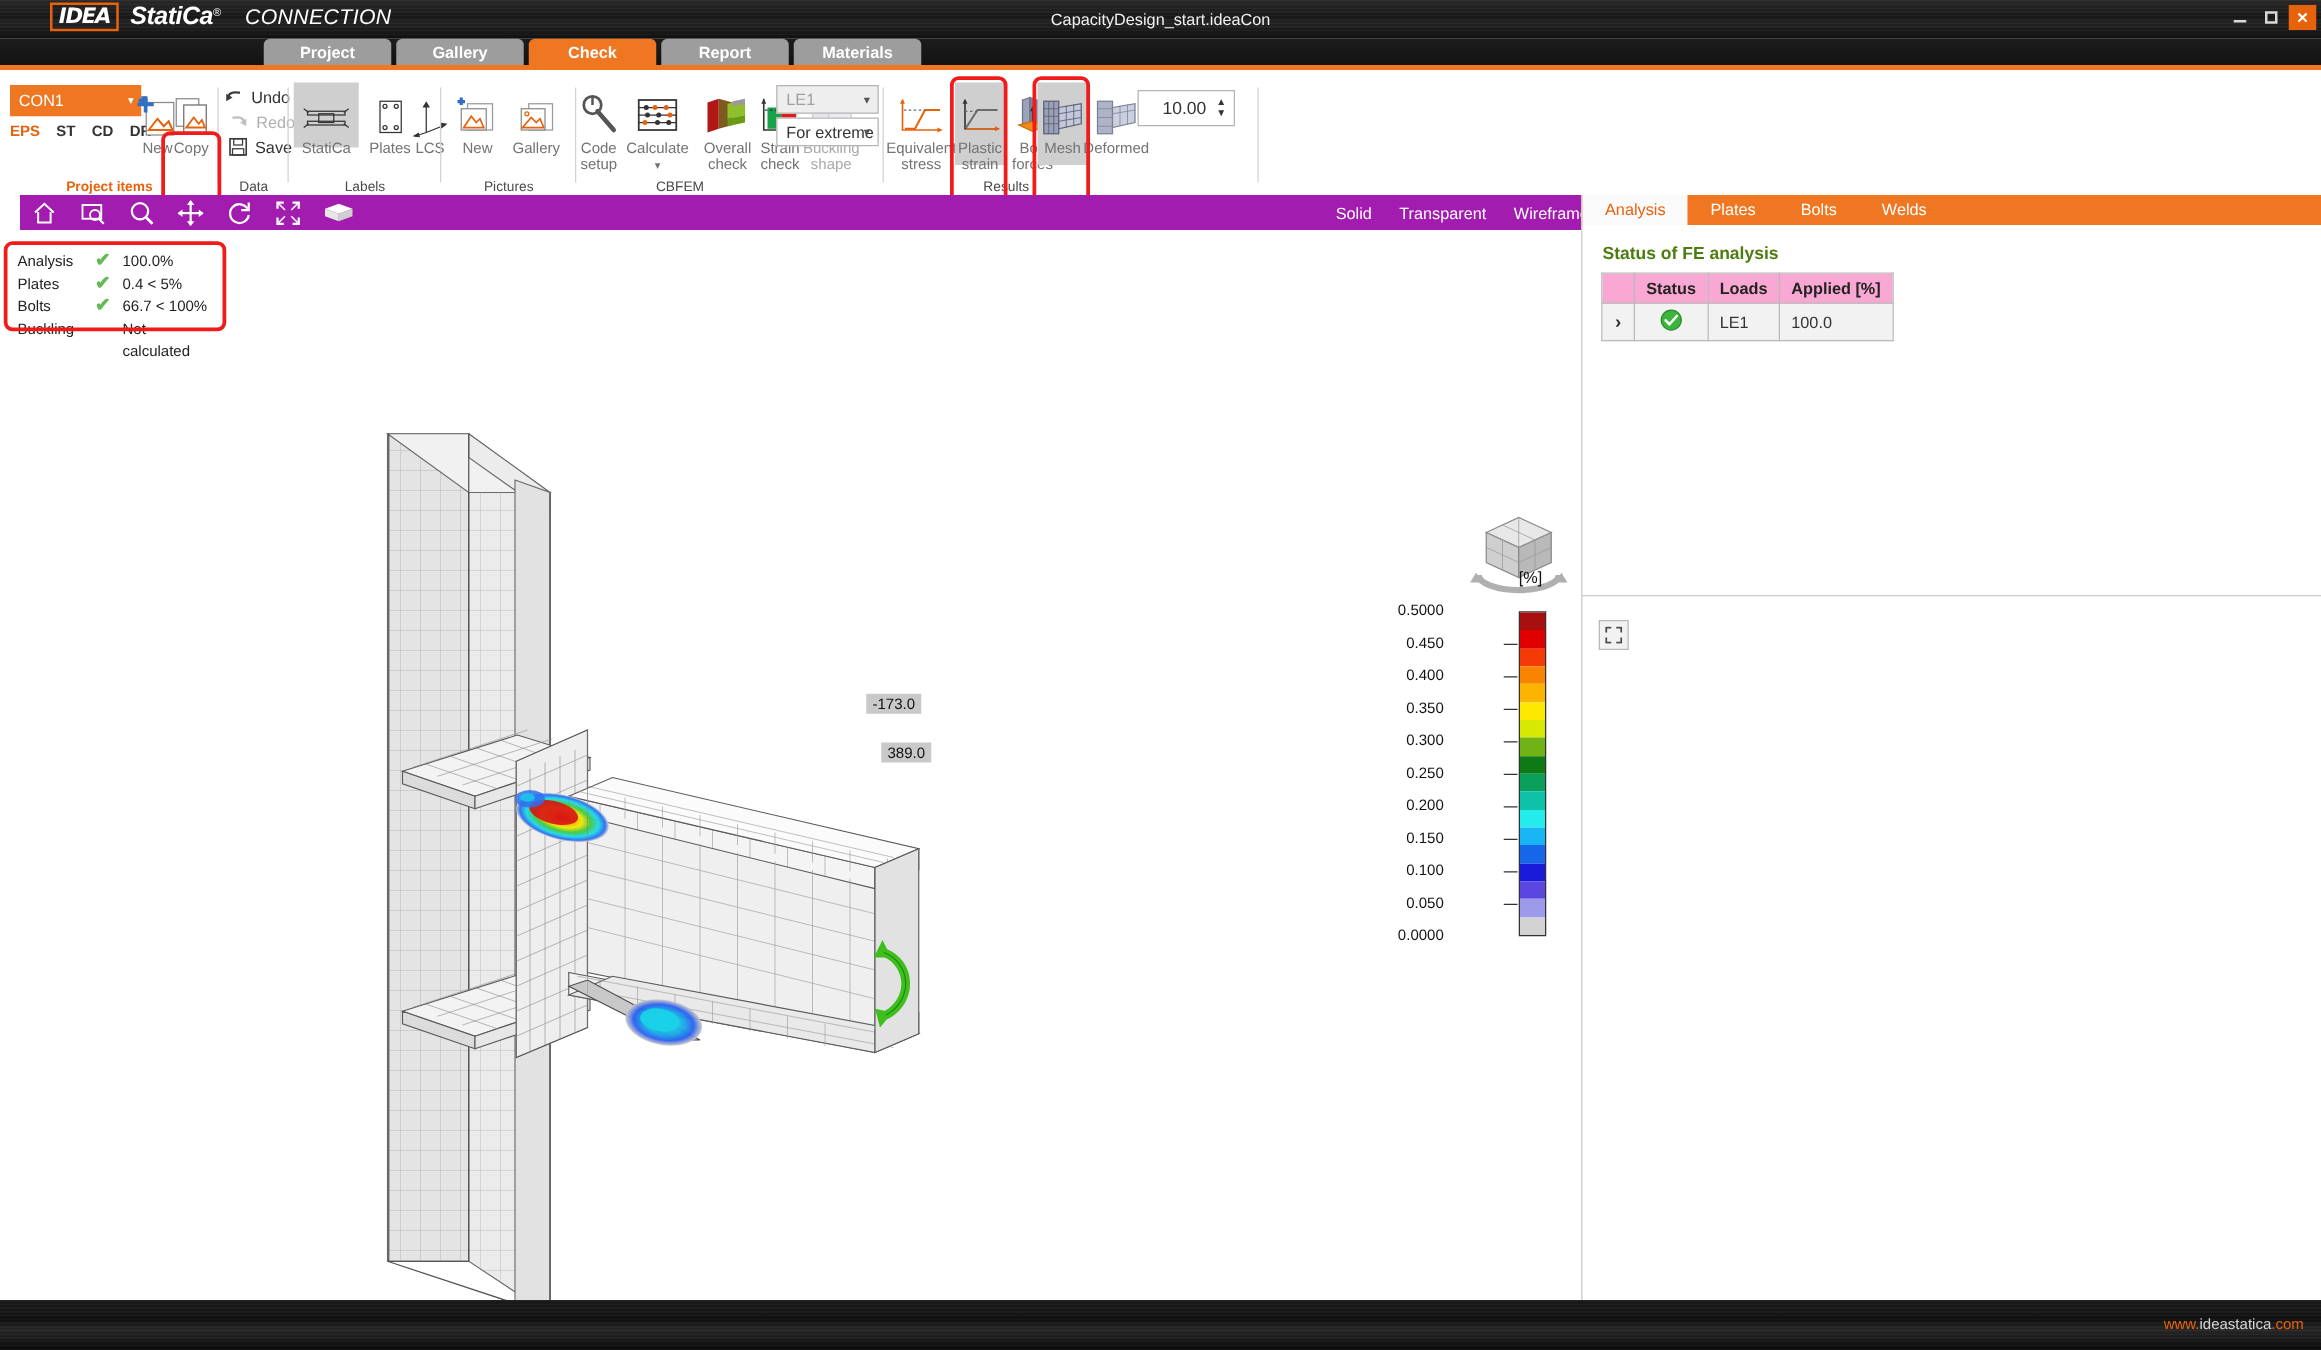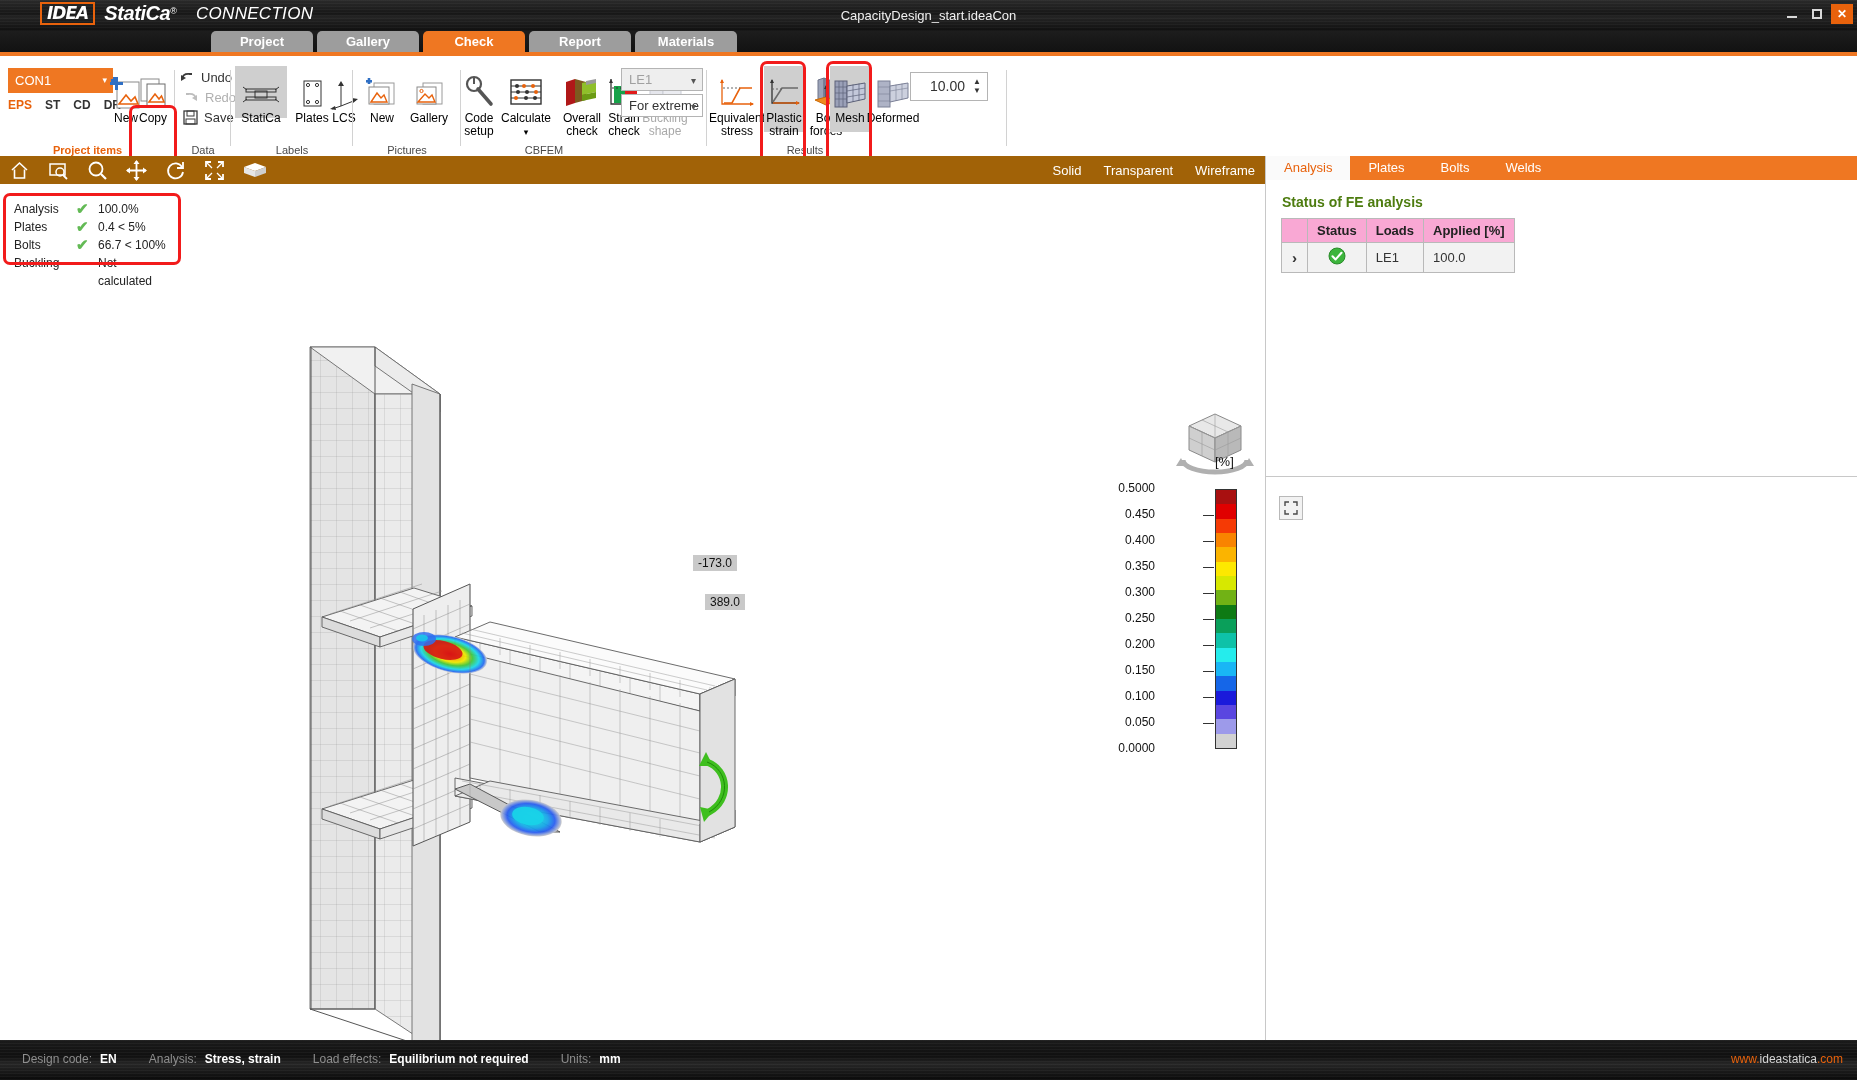--- a/index.html
+++ b/index.html
@@ -83,21 +83,21 @@
   }
   .combo .carat{ position:absolute; right:6px; top:0; font-size:9px; }
   .epsrow{ position:absolute; left:8px; top:36px; display:flex; gap:13px; font-size:12px; font-weight:bold;}
   .epsrow .on{ color:#e8620c; }
   .epsrow .off{ color:#333; }
 
   .bigbtn{
     position:absolute; width:42px; text-align:center; top:4px;
   }
   .bigbtn .ic{ height:44px; display:flex; align-items:flex-end; justify-content:center; }
-  .bigbtn .lb{ font-size:12px; color:#000000; line-height:13px; margin-top:2px;}
+  .bigbtn .lb{ font-size:12px; color:#737373; line-height:13px; margin-top:2px;}
   .bigbtn.wide{ width:56px; }
   .bigbtn.disabled .lb{ color:#a9a9a9; }
 
   .smallrow{
     position:absolute; display:flex; align-items:center; gap:6px; font-size:13px; color:#333;
   }
   .smallrow.dis{ color:#b0b0b0; }
 
   .selbox{ position:absolute; background:#cfcfcf; }
 
@@ -113,21 +113,21 @@
   .field .dcarat{ position:absolute; right:6px; top:0; font-size:10px; color:#555;}
   .spin{
     position:absolute; border:1px solid #b4b4b4; background:#fff; font-size:14px;
     color:#333; text-align:right; padding-right:22px; line-height:27px;
   }
   .spin .up,.spin .dn{ position:absolute; right:6px; font-size:8px; color:#333; line-height:8px;}
   .spin .up{ top:5px;} .spin .dn{ bottom:5px;}
 
   
   .viewbar{
-    position:absolute; left:0; top:156px; width:1265px; height:28px; background:#a16207;
+    position:absolute; left:16px; top:156px; width:1265px; height:28px; background:#a21caf;
   }
   .vb-icons{ position:absolute; left:8px; top:0; height:28px; display:flex; align-items:center; gap:17px;}
   .vb-icons .vi{ width:22px; height:22px; display:flex; align-items:center; justify-content:center; color:#fff;}
   .vb-modes{ position:absolute; right:10px; top:0; height:28px; display:flex; align-items:center; gap:22px;}
   .vb-modes div{ color:#fff; font-size:13px;}
 
   
   .viewport{
     position:absolute; left:0; top:184px; width:1265px; height:883px; background:#fff;
     overflow:hidden;
@@ -854,31 +854,18 @@
     </table>
     <div class="rp-divider"></div>
     <div class="rp-expand">
       <svg width="14" height="14" viewBox="0 0 14 14">
           <path d="M1 5 V1 H5 M9 1 H13 V5 M13 9 V13 H9 M5 13 H1 V9" fill="none" stroke="#4a4a4a" stroke-width="1.4"></path>
         </svg>
     </div>
   </div>
 
   <div class="statusbar2">
-    <div class="sbitems">
-      <span class="sbk">Design code:</span>
-      <span class="sbv">EN</span>
-      <span class="sbgap"></span>
-      <span class="sbk">Analysis:</span>
-      <span class="sbv">Stress, strain</span>
-      <span class="sbgap"></span>
-      <span class="sbk">Load effects:</span>
-      <span class="sbv">Equilibrium not required</span>
-      <span class="sbgap"></span>
-      <span class="sbk">Units:</span>
-      <span class="sbv">mm</span>
-    </div>
     <div class="sbweb">
       <span class="w">www.</span><span class="d">ideastatica</span><span class="w">.com</span>
     </div>
   </div>
 
 </div>
 
 </body></html>

